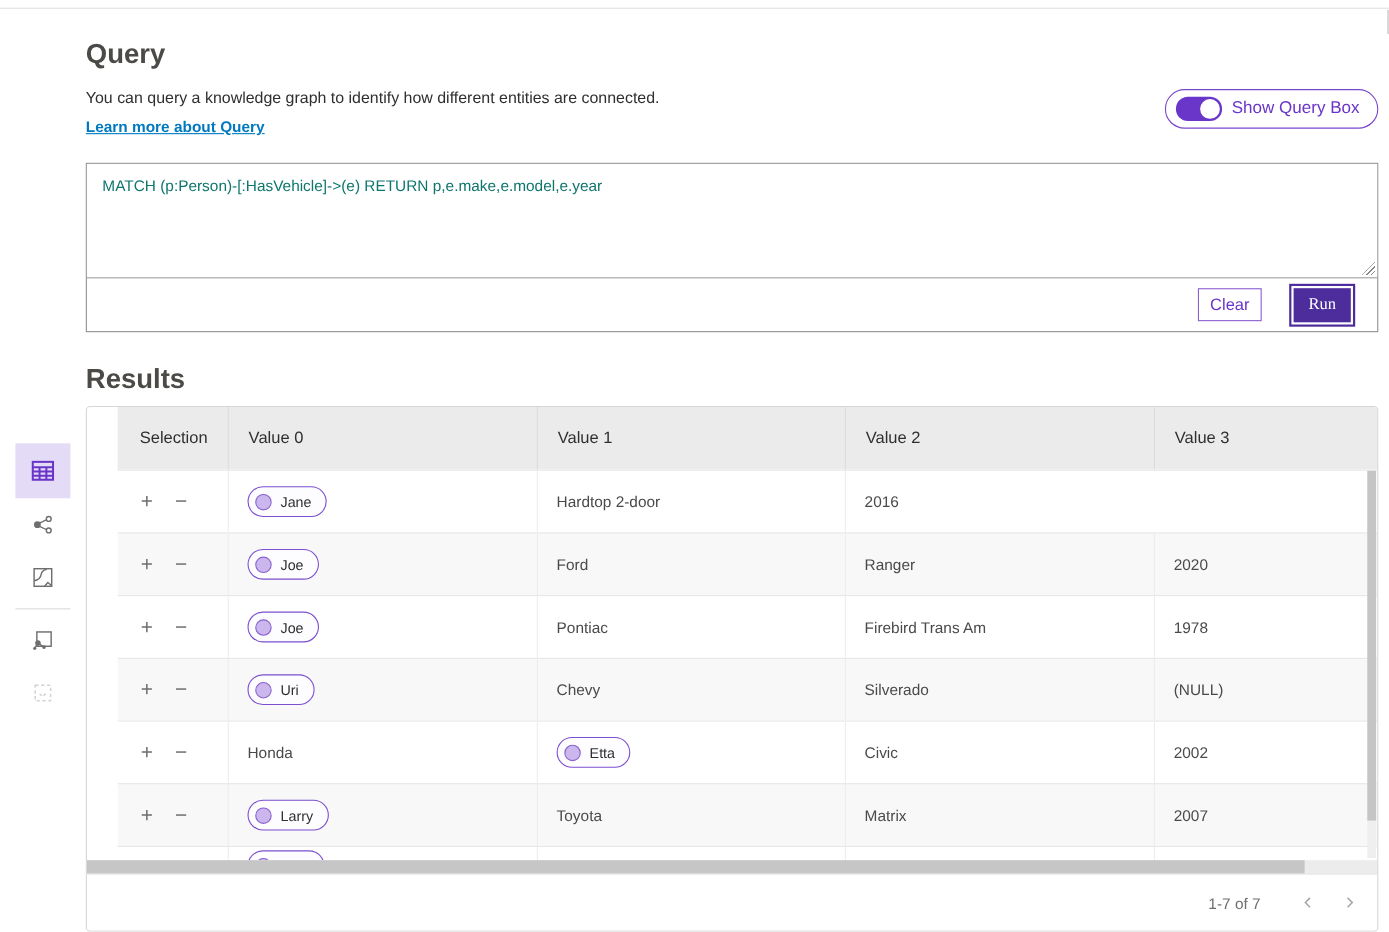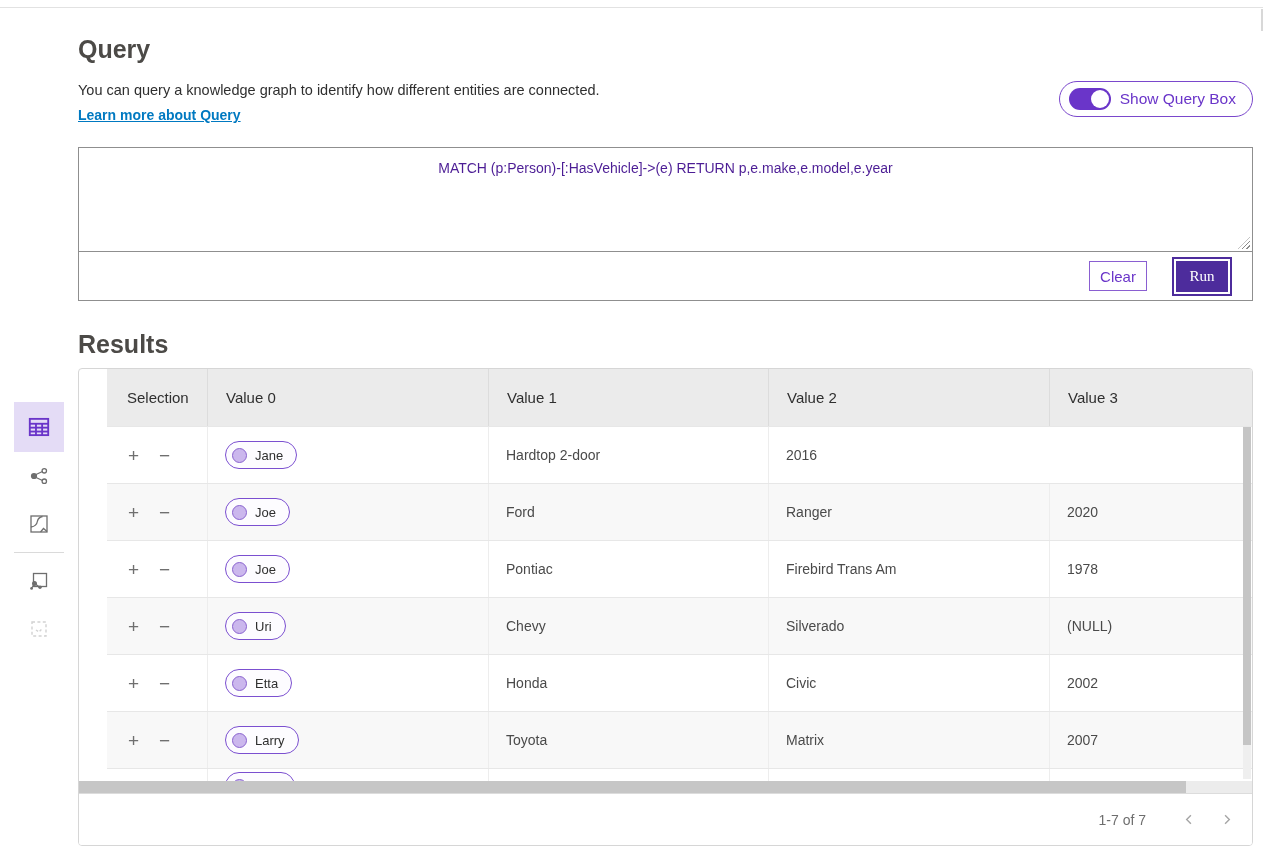--- a/index.html
+++ b/index.html
@@ -20,21 +20,21 @@
                  border:1px solid #7a47cc; border-radius:19px; display:flex; align-items:center;
                  gap:9px; padding:0 16px 0 9px; cursor:pointer; }
   .switch { width:42px; height:22px; background:#6a35c9; border-radius:12px; position:relative; flex:none; }
   .knob { position:absolute; top:2px; right:2px; width:18px; height:18px; border-radius:50%; background:#fff; }
   .toggle-label { color:#6a35c9; font-size:15.5px; white-space:nowrap; }
 
   .query-box { margin:23px 10px 0 78px; border:1px solid #8f8f8f; background:#fff; }
   .qb-text { position:relative; border-bottom:1px solid #8f8f8f; }
   .qb-text textarea { display:block; width:100%; height:103px; border:none; outline:none; resize:none;
                       padding:12px 14px; font-family:"Liberation Sans",sans-serif; font-size:14px;
-                      color:#4c1d95; background:#fff;text-align:center; }
+                      color:#0f766e; background:#fff; }
   .resize-handle { position:absolute; right:2px; bottom:2px; width:12px; height:12px;
        background:repeating-linear-gradient(135deg, transparent 0 2px, #8a8a8a 2px 3px);
        clip-path:polygon(100% 0, 100% 100%, 0 100%); }
   .qb-footer { height:48px; display:flex; align-items:center; justify-content:flex-end;
                gap:29px; padding-right:20px; }
   .btn-clear { height:30px; min-width:58px; background:#fff; border:1px solid #8a5fd1; color:#6a35c9;
                font-size:15px; font-family:inherit; cursor:pointer; }
   .btn-run { height:31px; min-width:52px; background:#4d2c9c; border:none; color:#fff; font-size:15px;
              font-family:Liberation Serif, serif; cursor:pointer; margin-right:4px;
              box-shadow:0 0 0 2px #fff, 0 0 0 4px #4d2c9c; }
@@ -231,27 +231,27 @@
             </div>
             <div class="cell">Chevy</div>
             <div class="cell">Silverado</div>
             <div class="cell">(NULL)</div>
           </div>
           <div class="trow cols">
             <div class="cell sel">
               <button class="selbtn">+</button>
               <button class="selbtn">−</button>
             </div>
+            <div class="cell">Honda</div>
             <div class="cell">
               <span class="pill">
                 <span class="dot"></span>
                 <span class="pill-label">Etta</span>
               </span>
             </div>
-            <div class="cell">Honda</div>
             <div class="cell">Civic</div>
             <div class="cell">2002</div>
           </div>
           <div class="trow cols alt">
             <div class="cell sel">
               <button class="selbtn">+</button>
               <button class="selbtn">−</button>
             </div>
             <div class="cell">
               <span class="pill">

